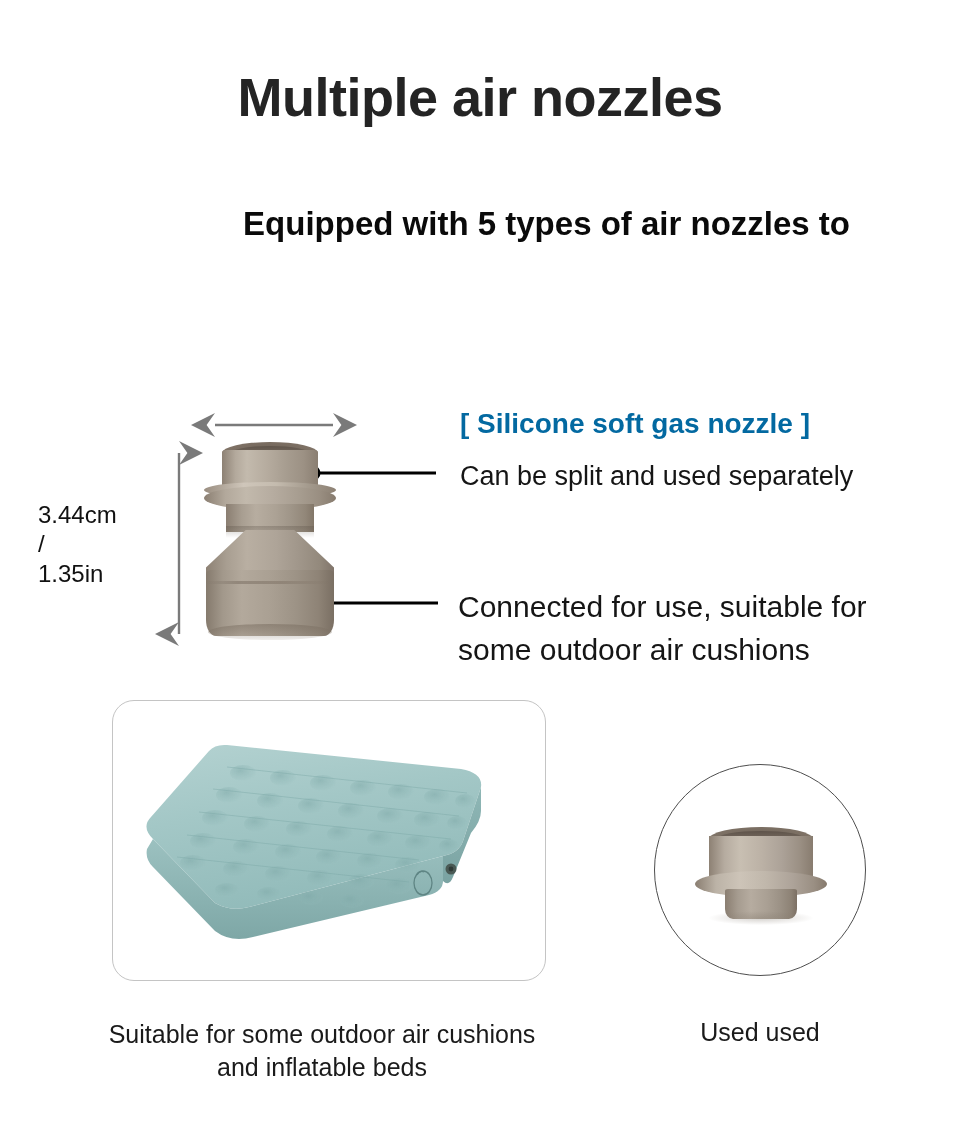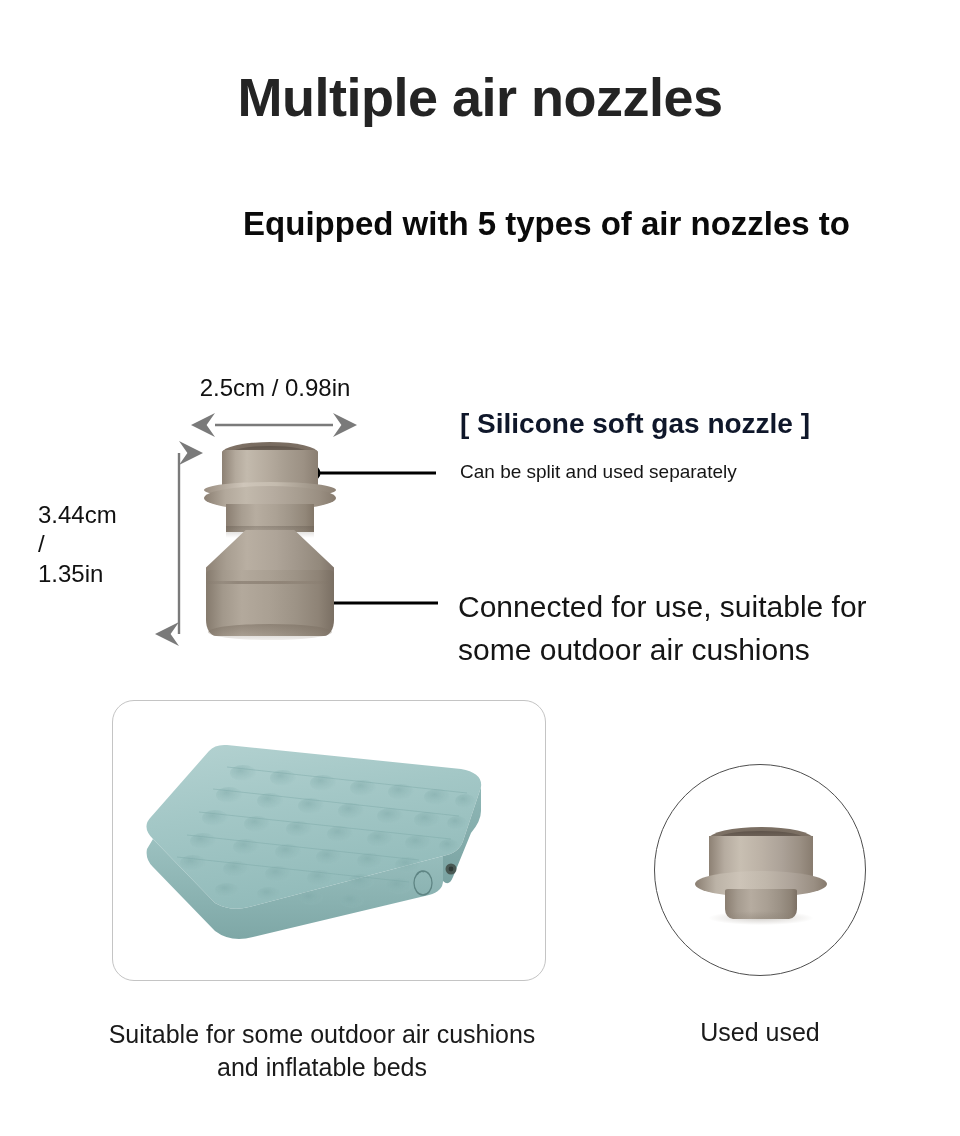--- a/index.html
+++ b/index.html
@@ -113,25 +113,25 @@
   }
   .base-bottom {
     position:absolute; left:12px; top:182px; width:124px; height:16px;
     border-radius:50%;
     background:linear-gradient(180deg, rgba(120,108,95,0.55), rgba(160,150,138,0.15));
   }
 
   
   .callout-title {
     position:absolute; left:460px; top:408px;
-    font-size:28px; font-weight:700; color:#0f172a; white-space:nowrap;
+    font-size:28px; font-weight:700; color:#0369a1; white-space:nowrap;
   }
   .callout-1 {
     position:absolute; left:460px; top:460px; width:480px;
-    font-size:19px; font-weight:400; color:#151515; line-height:1.25;
+    font-size:27px; font-weight:400; color:#151515; line-height:1.25;
   }
   .callout-2 {
     position:absolute; left:458px; top:586px; width:490px;
     font-size:30px; font-weight:400; color:#151515; line-height:1.42;
   }
 
   
   .mattress-frame {
     position:absolute; left:112px; top:700px; width:434px; height:281px;
     border:1.5px solid #c4c4c4; border-radius:22px;
@@ -200,21 +200,20 @@
 <body>
 
 <div class="page">
 
   <div class="title">Multiple air nozzles</div>
 
   <div class="subtitle">
     <div>Equipped with 5 types of air nozzles to</div>
   </div>
 
-  <div class="dim-top">2.5cm / 0.98in</div>
 
   <div class="dim-left">
     <span>3.44cm</span>
     <span>/</span>
     <span>1.35in</span>
   </div>
 
   <svg class="arrows" viewBox="0 0 960 1136">
     <defs>
       <marker id="ahL" markerWidth="12" markerHeight="10" refX="10" refY="5" orient="auto">

